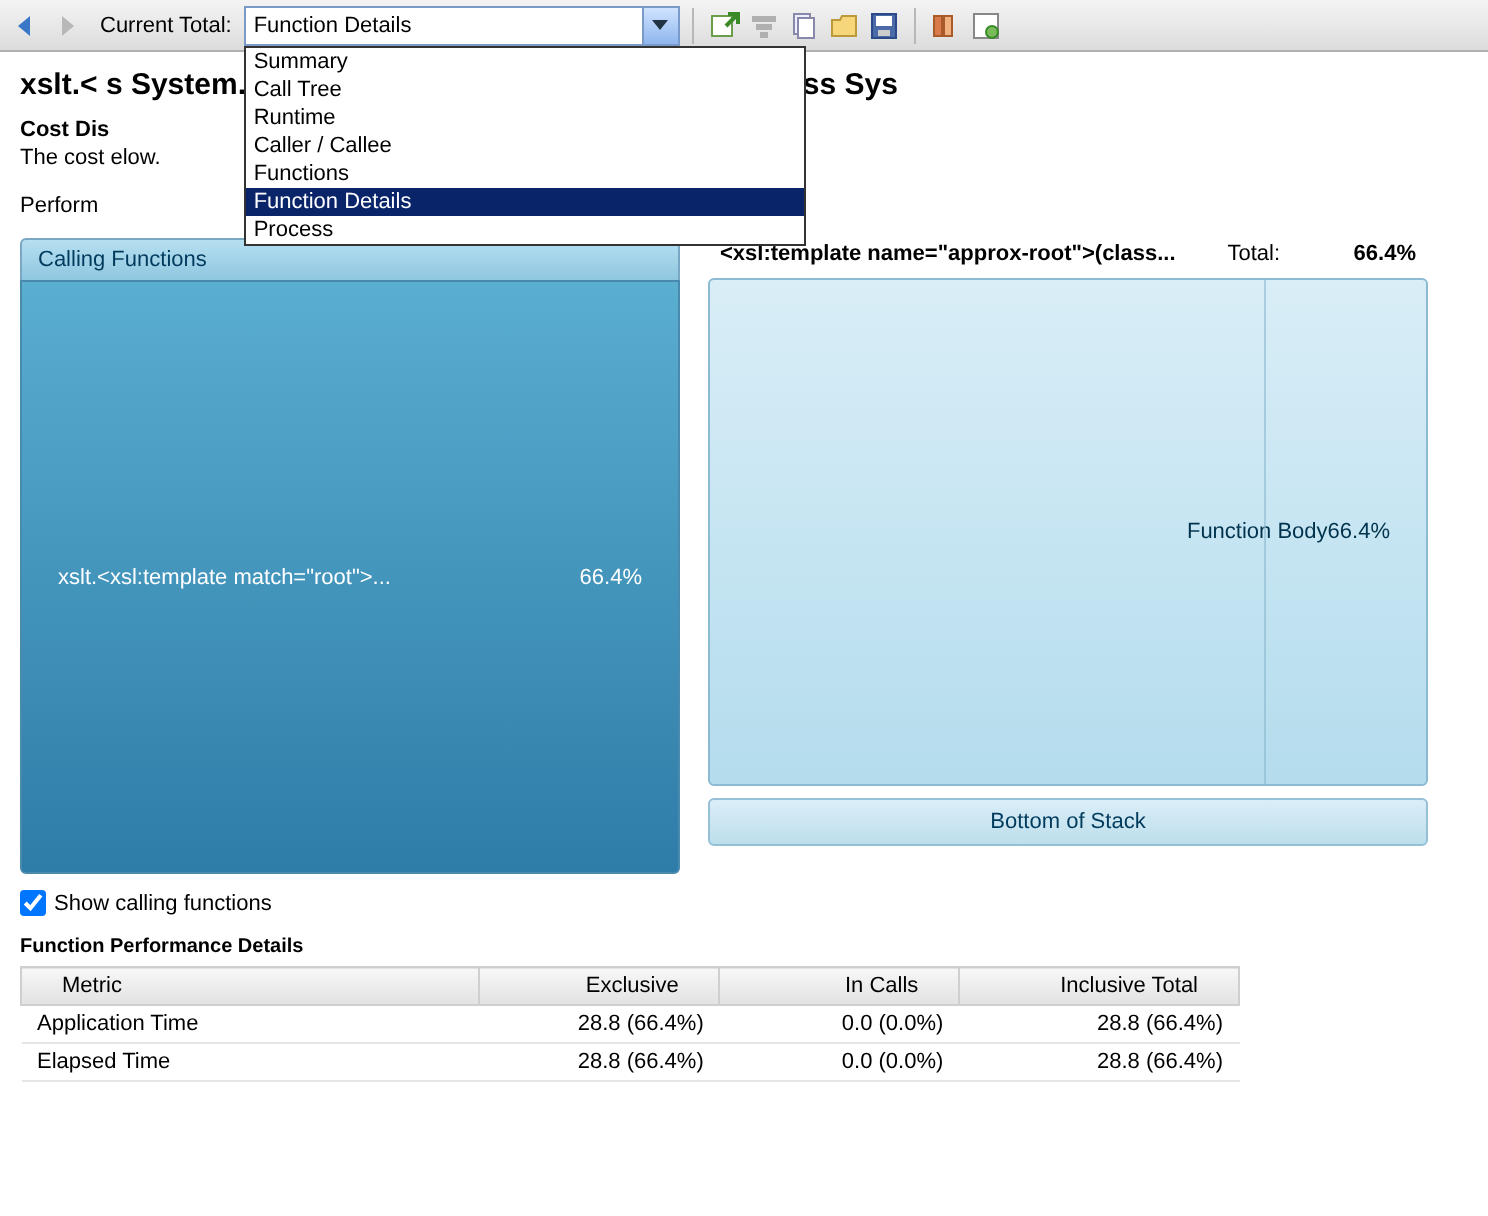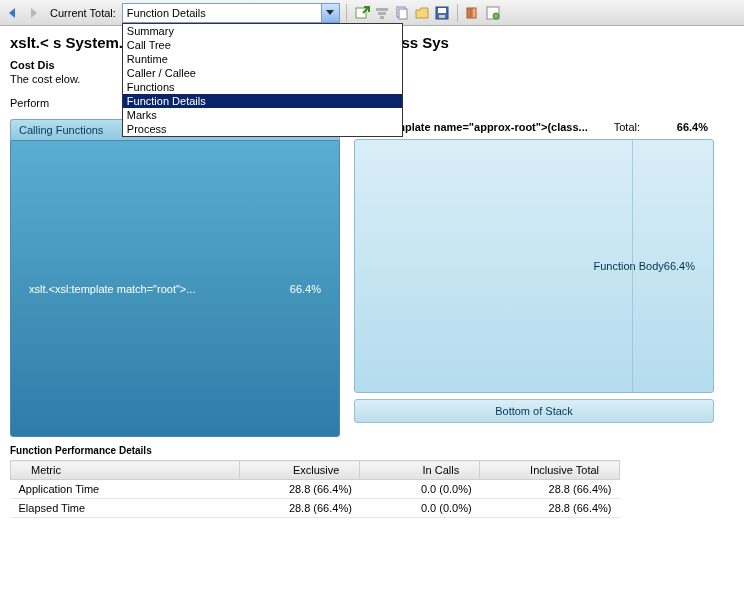--- a/index.html
+++ b/index.html
@@ -65,21 +65,20 @@
           <path d="M0 0 L8 0 L4 5 Z" fill="#234"></path>
         </svg>
     </div>
     <div class="dropdown-list" id="dropdown-list">
         <div class="item">Summary</div>
         <div class="item">Call Tree</div>
         <div class="item">Runtime</div>
         <div class="item">Caller / Callee</div>
         <div class="item">Functions</div>
         <div class="item selected">Function Details</div>
-        <div class="item">Marks</div>
         <div class="item">Process</div>
       </div>
   </div>
   <div class="sep"></div>
   <button class="tb-icon">
       <svg width="16" height="16">
         <rect x="2" y="3" width="10" height="10" fill="#fff" stroke="#6a9e4a"></rect>
         <path d="M10 2 L15 2 L15 7" stroke="#3a8a2a" fill="none" stroke-width="2"></path>
         <path d="M15 2 L9 8" stroke="#3a8a2a" stroke-width="2"></path>
       </svg>
@@ -146,20 +145,24 @@
       </div>
       <div class="func-body">
         <span>Function Body</span>
         <div class="divider"></div>
         <span>66.4%</span>
       </div>
       <div class="bottom-stack">Bottom of Stack</div>
     </div>
   </div>
 
+  <label class="checkbox-row">
+    <input type="checkbox" checked="" style="">
+    <span>Show calling functions</span>
+  </label>
 
 
   <div class="table-title">Function Performance Details</div>
   <table class="perf-table">
     <thead>
       <tr>
         <th style="width:230px">Metric</th>
         <th class="r" style="width:120px">Exclusive</th>
         <th class="r" style="width:120px">In Calls</th>
         <th class="r" style="width:140px">Inclusive Total</th>

